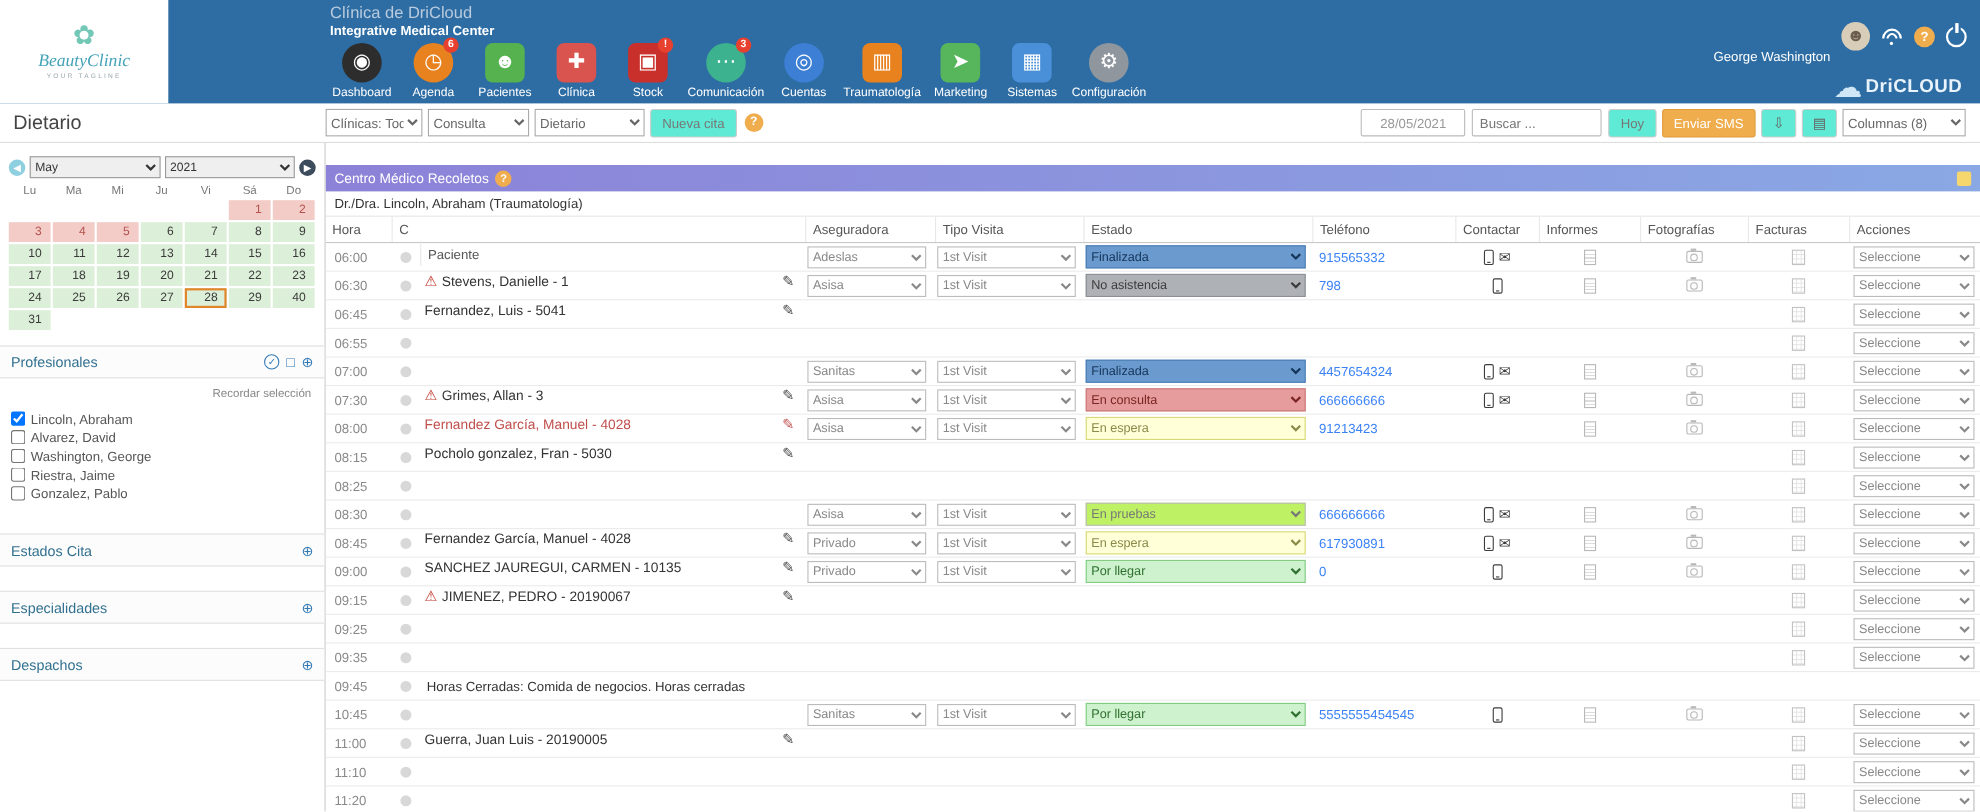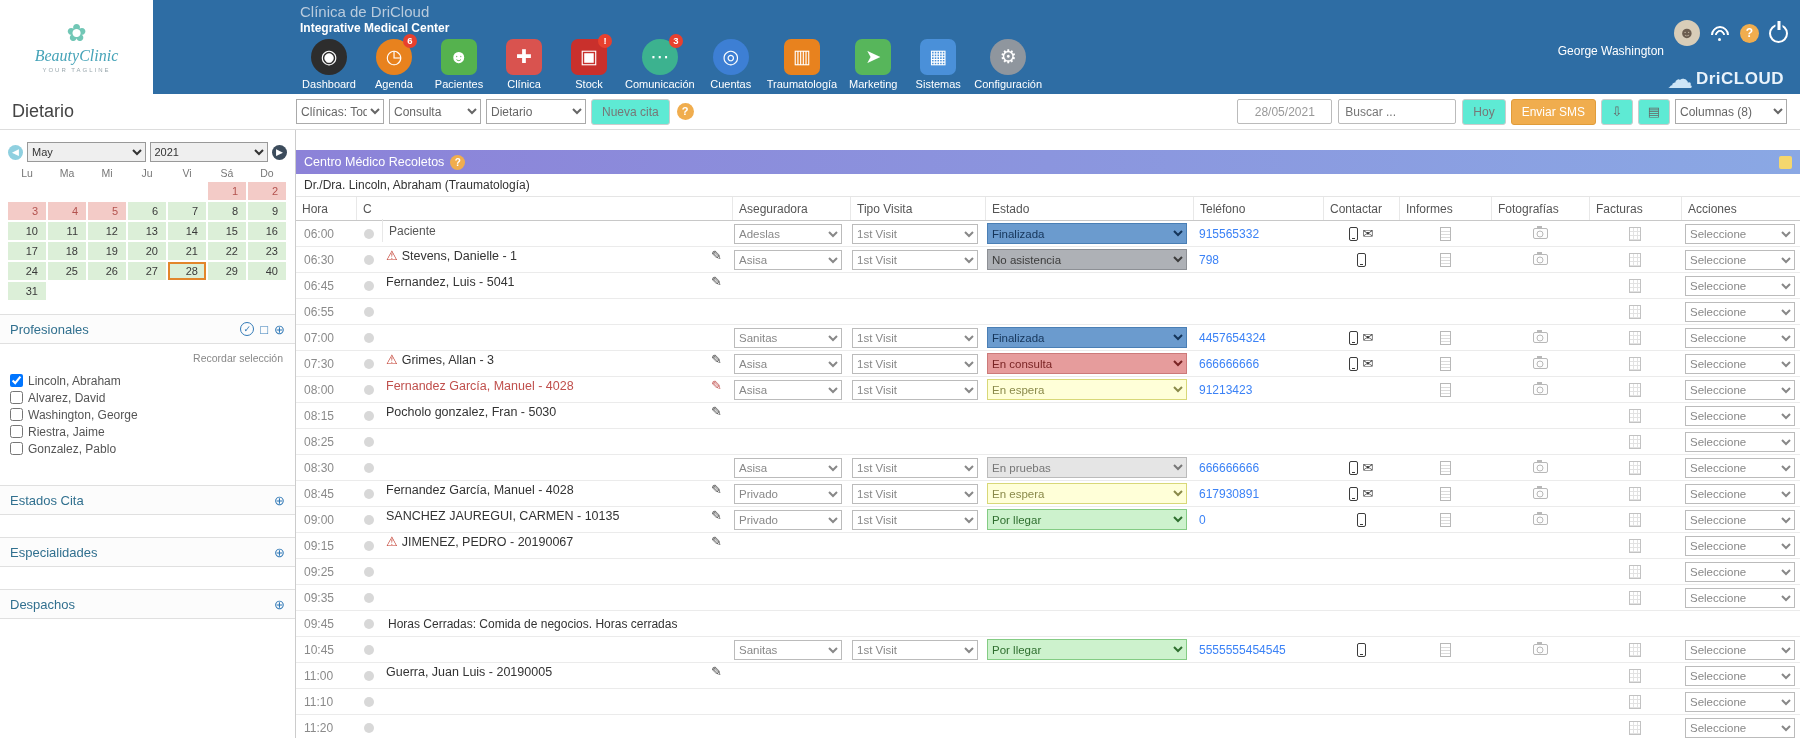--- a/index.html
+++ b/index.html
@@ -580,21 +580,21 @@
             <div class="tcell cw-0 time">08:30</div>
             <div class="tcell cw-1 cc">
               <span class="dot"></span>
             </div>
             <div class="tcell cw-2 pcell">
               <span class="pname">Fernandez García, Manuel - 4028</span>
               <span class="pencil">✎</span>
             </div>
             <div class="tcell cw-3"><select class="sel sel-ins"><option>Asisa</option></select></div>
             <div class="tcell cw-4"><select class="sel sel-visit"><option>1st Visit</option></select></div>
-            <div class="tcell cw-5"><select class="sel sel-status" style="background: #e5e5e5; border-color: rgb(187, 187, 187); color: rgb(119, 119, 119);"><option>En pruebas</option></select></div>
+            <div class="tcell cw-5"><select class="sel sel-status" style="background: #bef264; border-color: rgb(187, 187, 187); color: rgb(119, 119, 119);"><option>En pruebas</option></select></div>
             <div class="tcell cw-6 phone">666666666</div>
             <div class="tcell cw-7 cc">
               <span class="ic-mobile"></span>
               <span class="ic-mail">✉</span>
             </div>
             <div class="tcell cw-8 cc">
               <span class="ic-doc"></span>
             </div>
             <div class="tcell cw-9 cc">
               <span class="ic-camera"></span>

